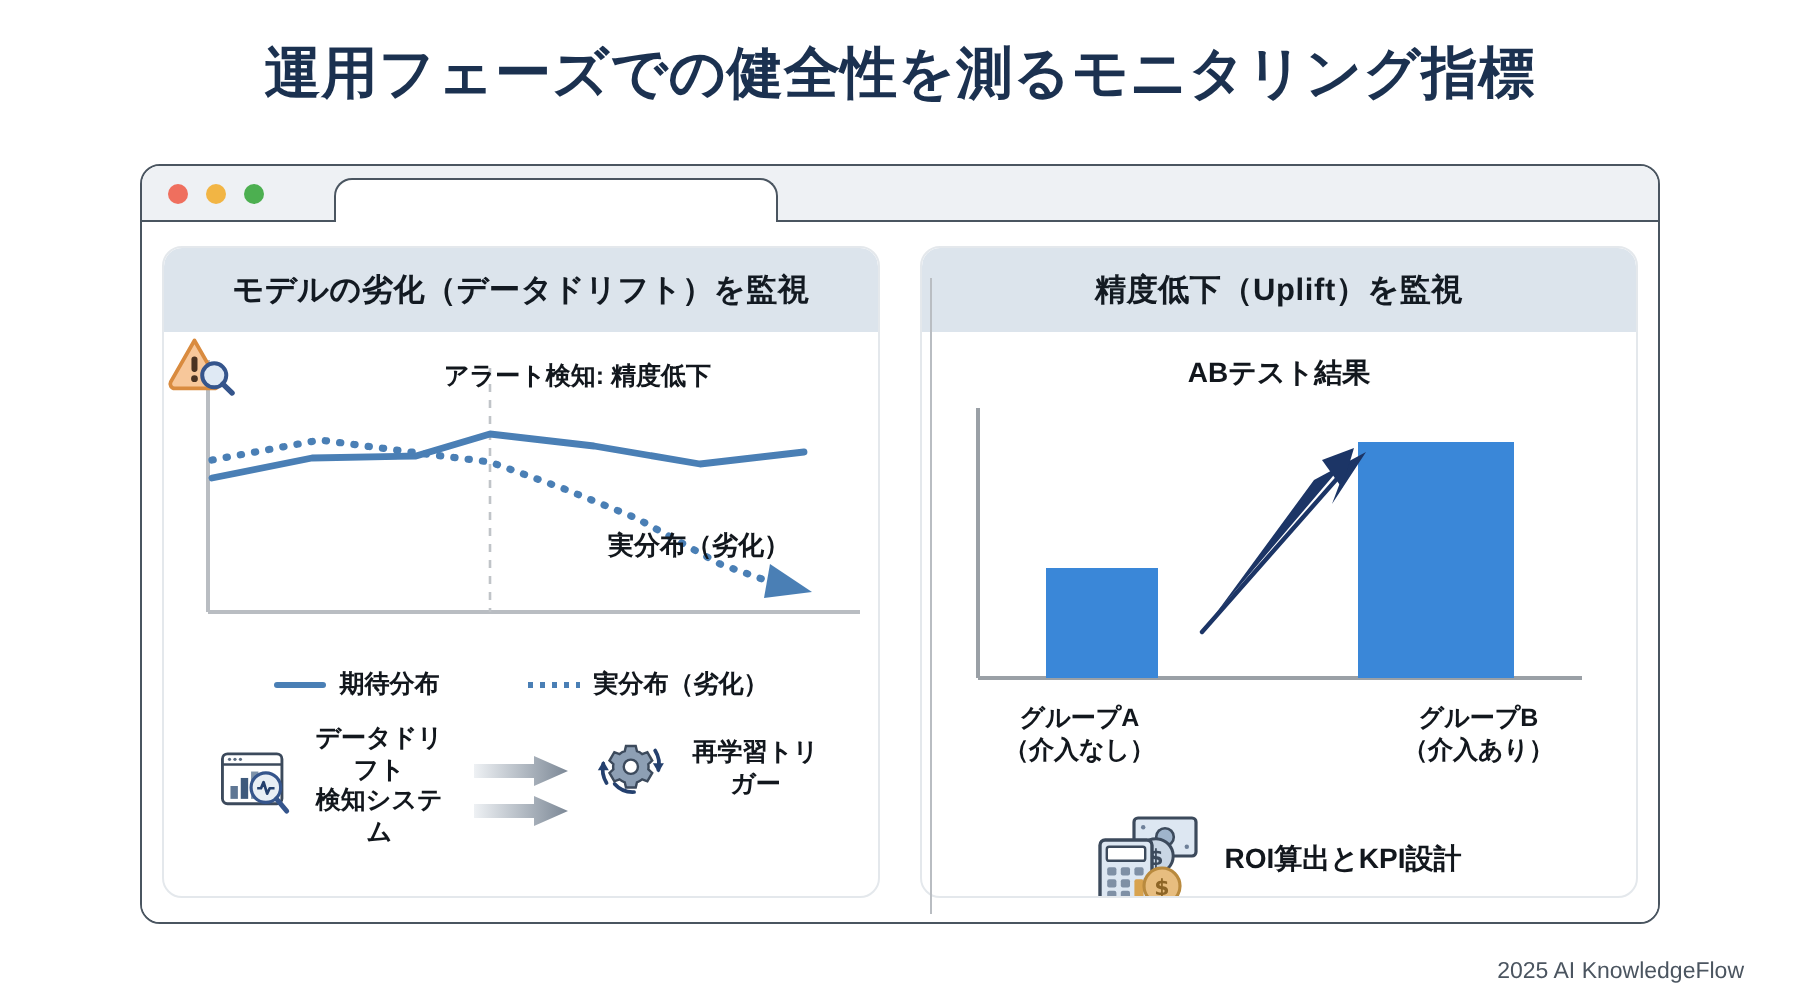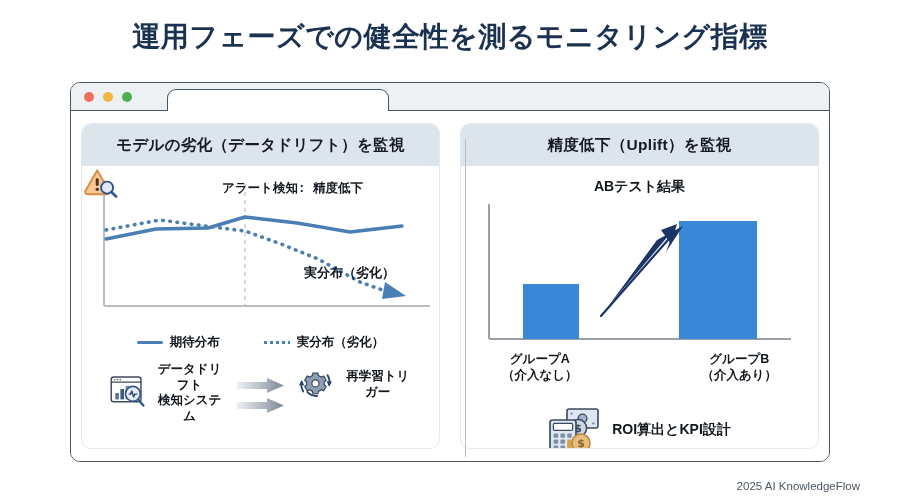--- a/index.html
+++ b/index.html
@@ -84,21 +84,21 @@
     font-size:15.5px;font-weight:bold;color:#131a22;letter-spacing:0.3px;
     white-space:nowrap;
   }
   .panel-body{position:relative;height:calc(100% - 42px);}
 
   
   .line-chart{position:absolute;left:0;top:0;width:100%;height:172px;}
   .line-chart svg{position:absolute;left:0;top:0;}
   .alert-label{
     position:absolute;left:140px;top:14px;
-    font-size:12.5px;font-weight:bold;color:#12171d;white-space:nowrap;font-family:Liberation Mono, monospace;
+    font-size:12.5px;font-weight:bold;color:#12171d;white-space:nowrap;
   }
   .alert-icon{position:absolute;left:101px;top:10px;width:38px;height:32px;}
   .curve-label{
     position:absolute;left:222px;top:98px;
     font-size:13px;font-weight:bold;color:#12171d;white-space:nowrap;
   }
 
   
   .legend{
     position:absolute;left:0;top:168px;width:100%;
@@ -151,21 +151,21 @@
     line-height:1.25;white-space:pre-line;
   }
   .roi-row{
     position:absolute;left:0;top:240px;width:100%;
     display:flex;justify-content:center;align-items:center;gap:10px;
   }
   .roi-text{font-size:14px;font-weight:bold;color:#12171d;white-space:nowrap;}
 
   
   .footer{
-    position:absolute;right:40px;bottom:10px;
+    position:absolute;right:28px;bottom:10px;
     font-size:11.5px;color:#4b5560;text-align:center;
   }
 </style>
 </head>
 <body>
 
 <div class="slide">
 
   <div class="slide-title">運用フェーズでの健全性を測るモニタリング指標</div>
 

